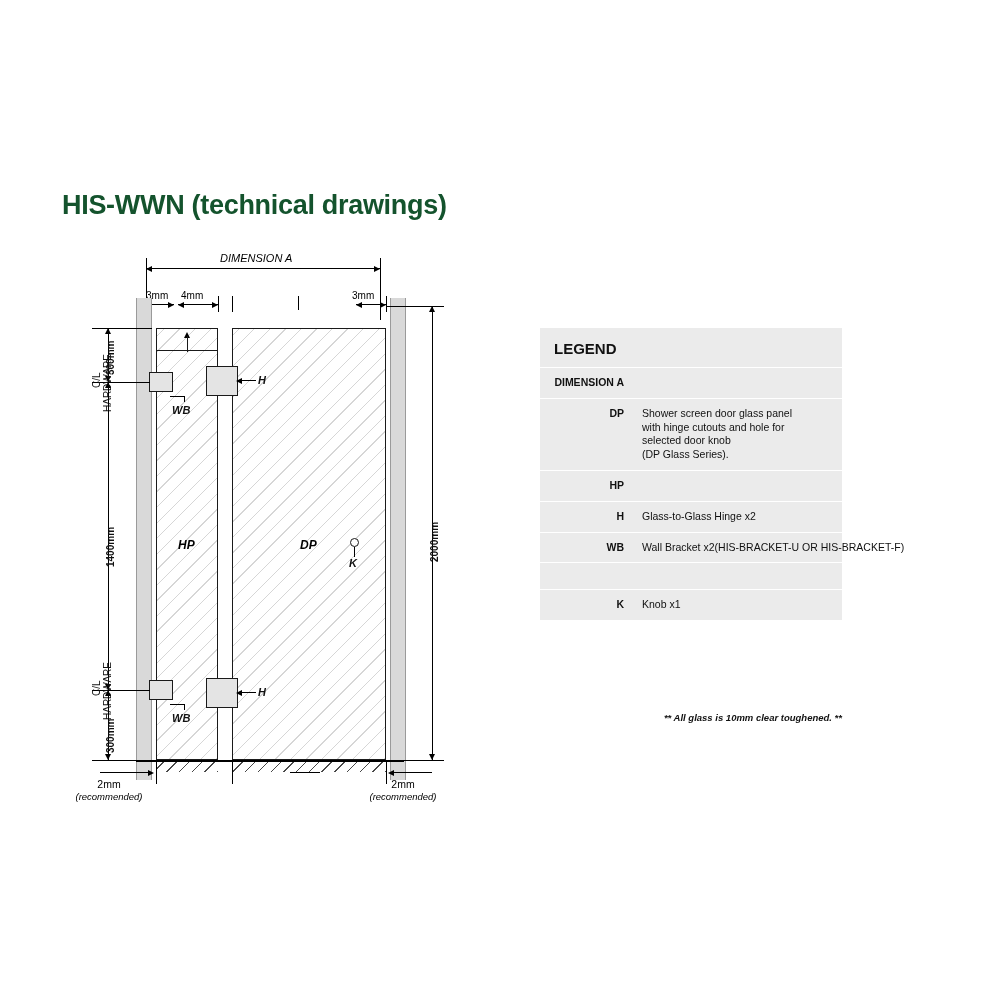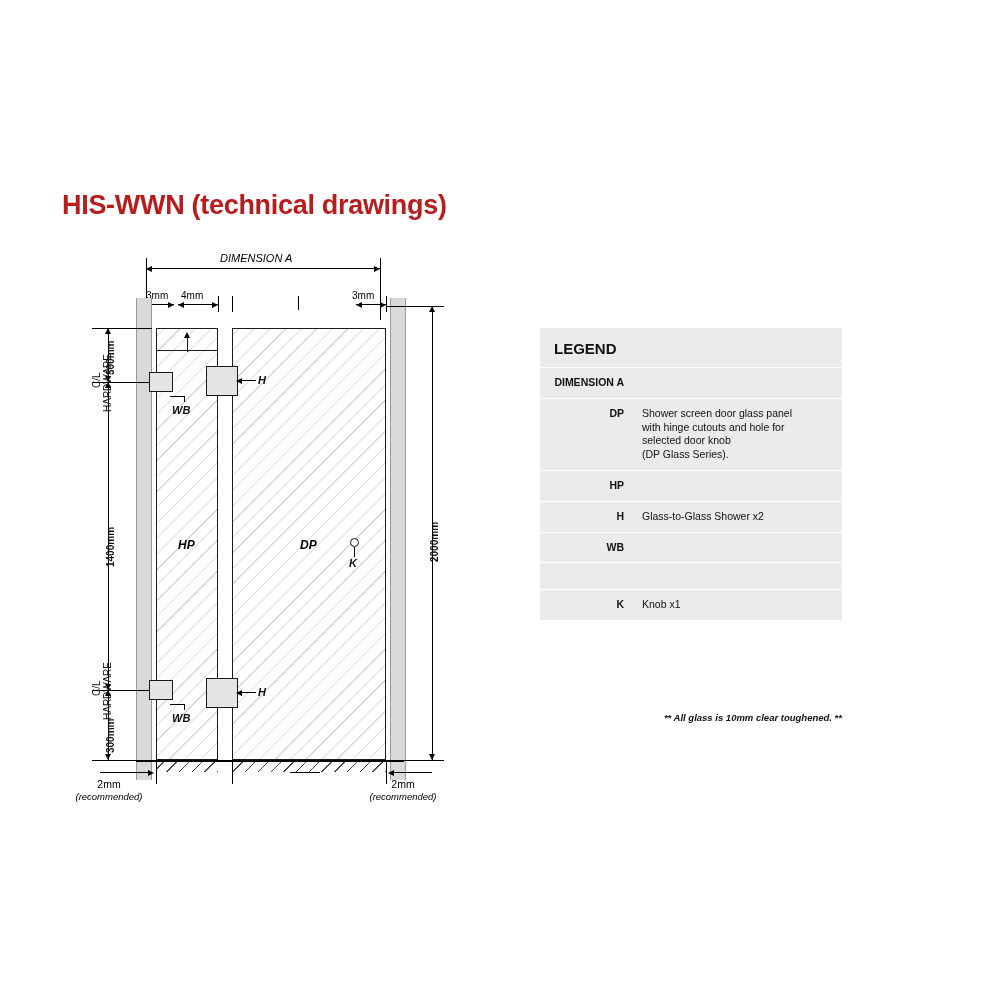--- a/index.html
+++ b/index.html
@@ -17,21 +17,21 @@
   }
 
   
   #page-title {
     position: absolute;
     left: 62px;
     top: 190px;
     font-size: 27px;
     font-weight: bold;
     letter-spacing: -0.3px;
-    color: #b91c1c;
+    color: #14532d;
     white-space: nowrap;
   }
 
   
   #drawing {
     position: absolute;
     left: 60px;
     top: 240px;
     width: 430px;
     height: 600px;
@@ -367,25 +367,26 @@
 selected door knob
 (DP Glass Series).</div>
   </div>
 
   <div class="legend-row">
     <div class="legend-key">HP</div>
   </div>
 
   <div class="legend-row">
     <div class="legend-key">H</div>
-    <div class="legend-val">Glass-to-Glass Shower x2</div>
+    <div class="legend-val">Glass-to-Glass Hinge x2</div>
   </div>
 
   <div class="legend-row">
     <div class="legend-key">WB</div>
+    <div class="legend-val wide">Wall Bracket x2(HIS-BRACKET-U OR HIS-BRACKET-F)</div>
   </div>
 
   <div class="legend-row legend-spacer"></div>
 
   <div class="legend-row">
     <div class="legend-key">K</div>
     <div class="legend-val">Knob x1</div>
   </div>
 </div>
 

